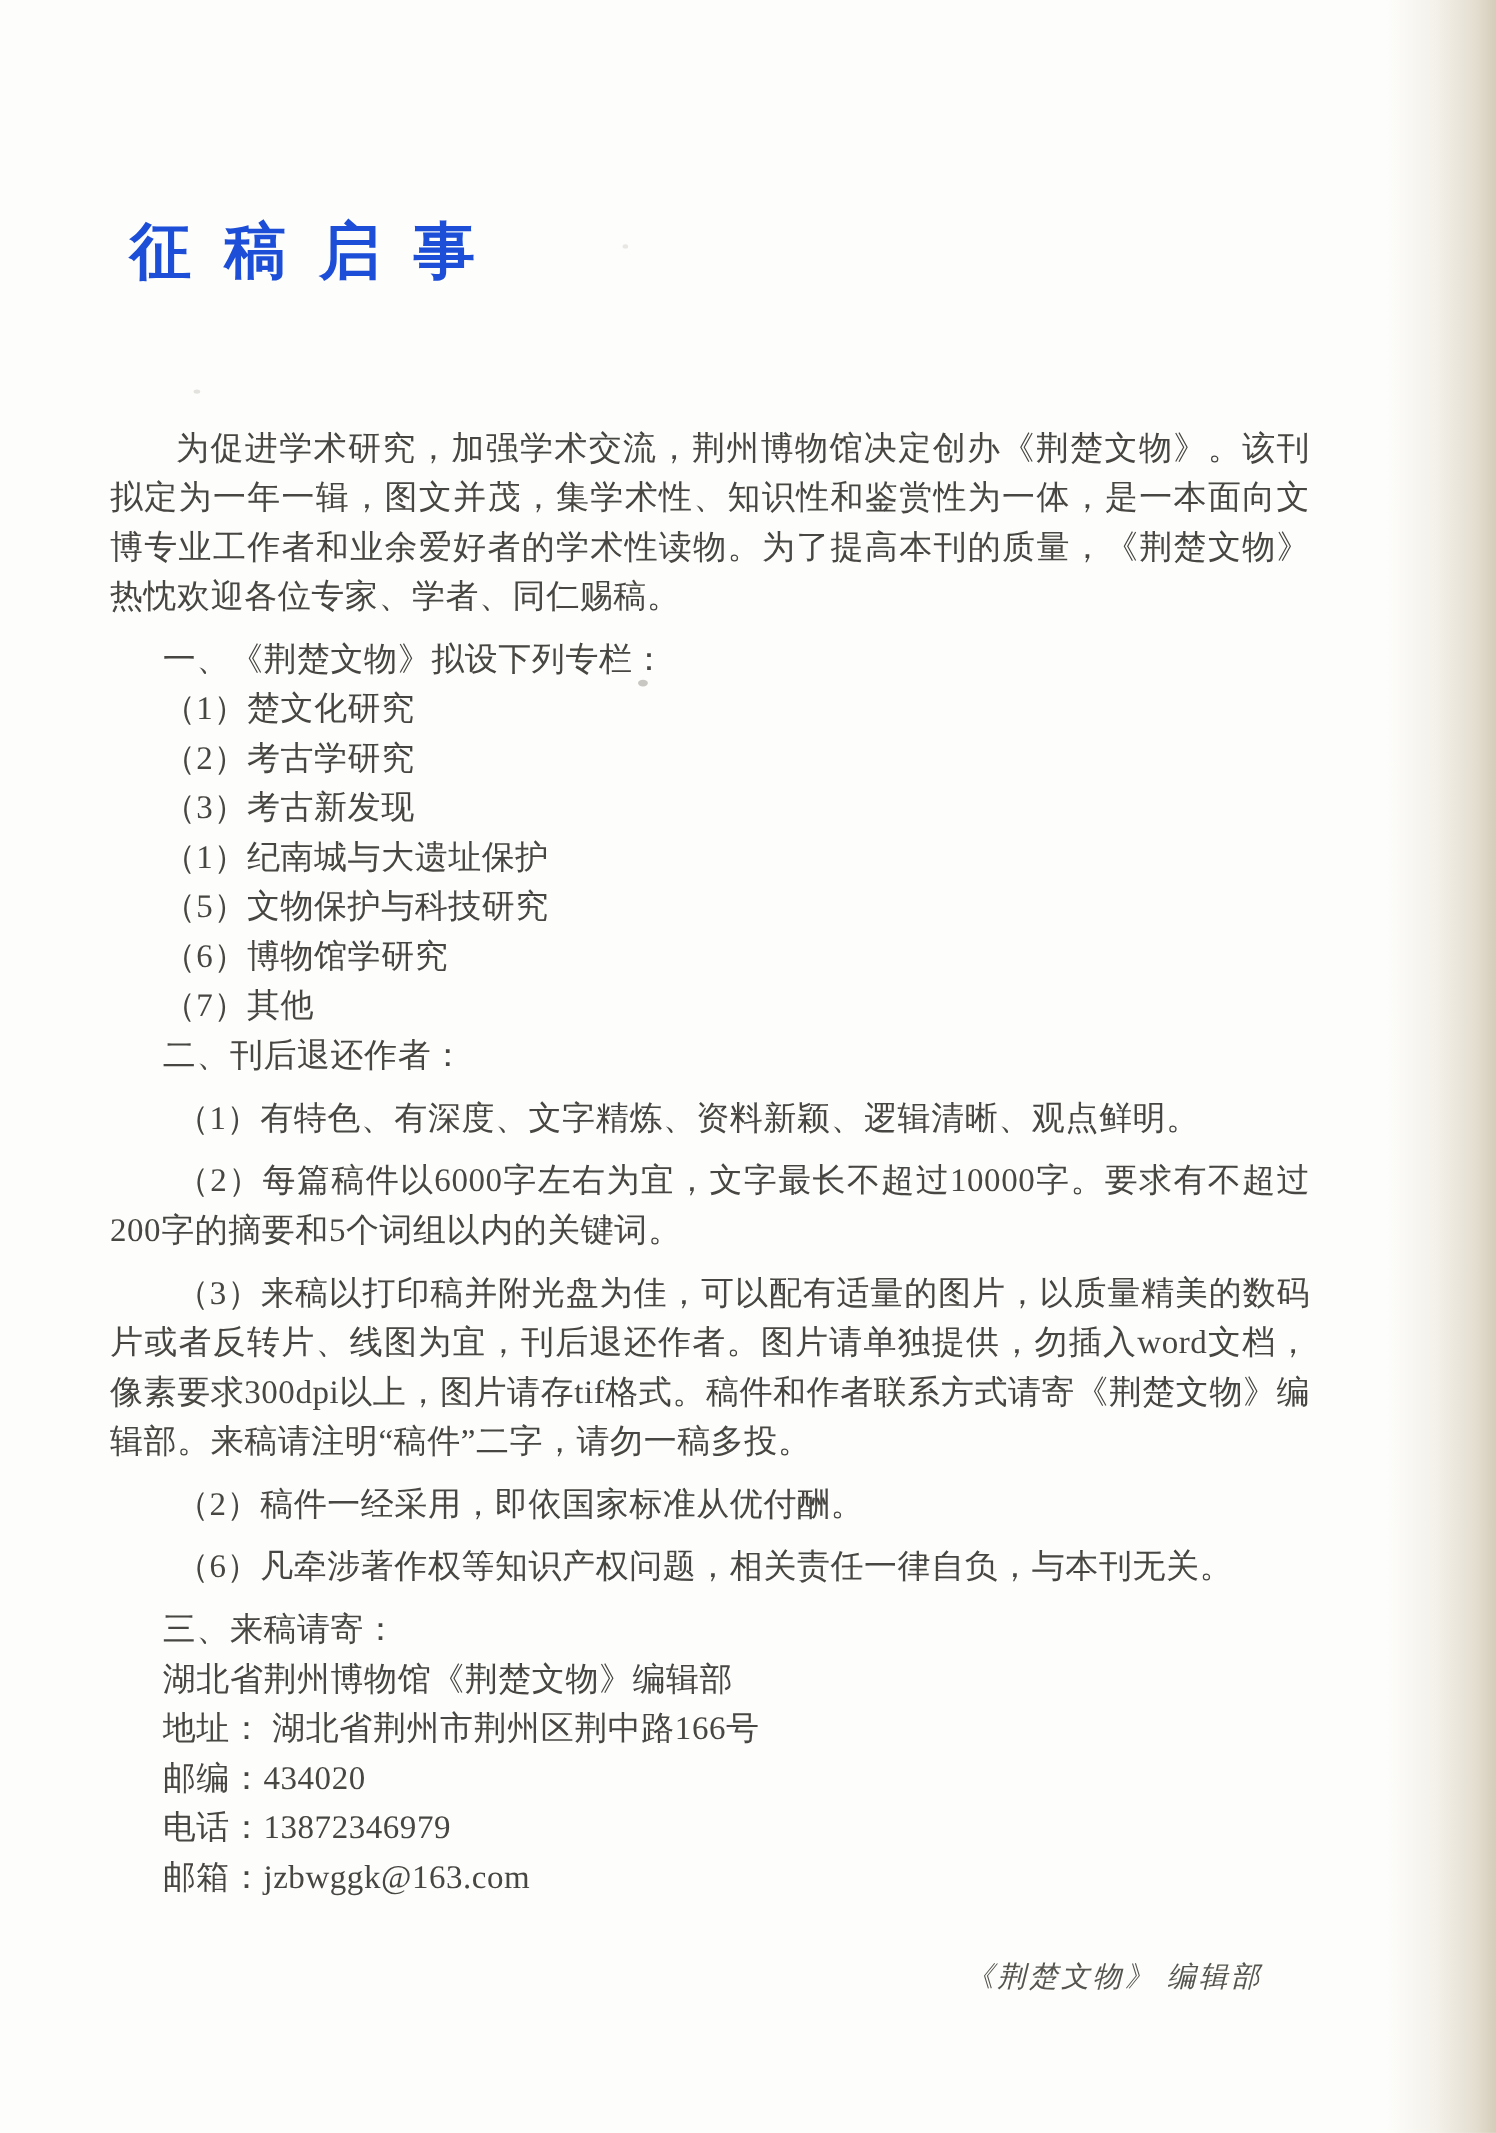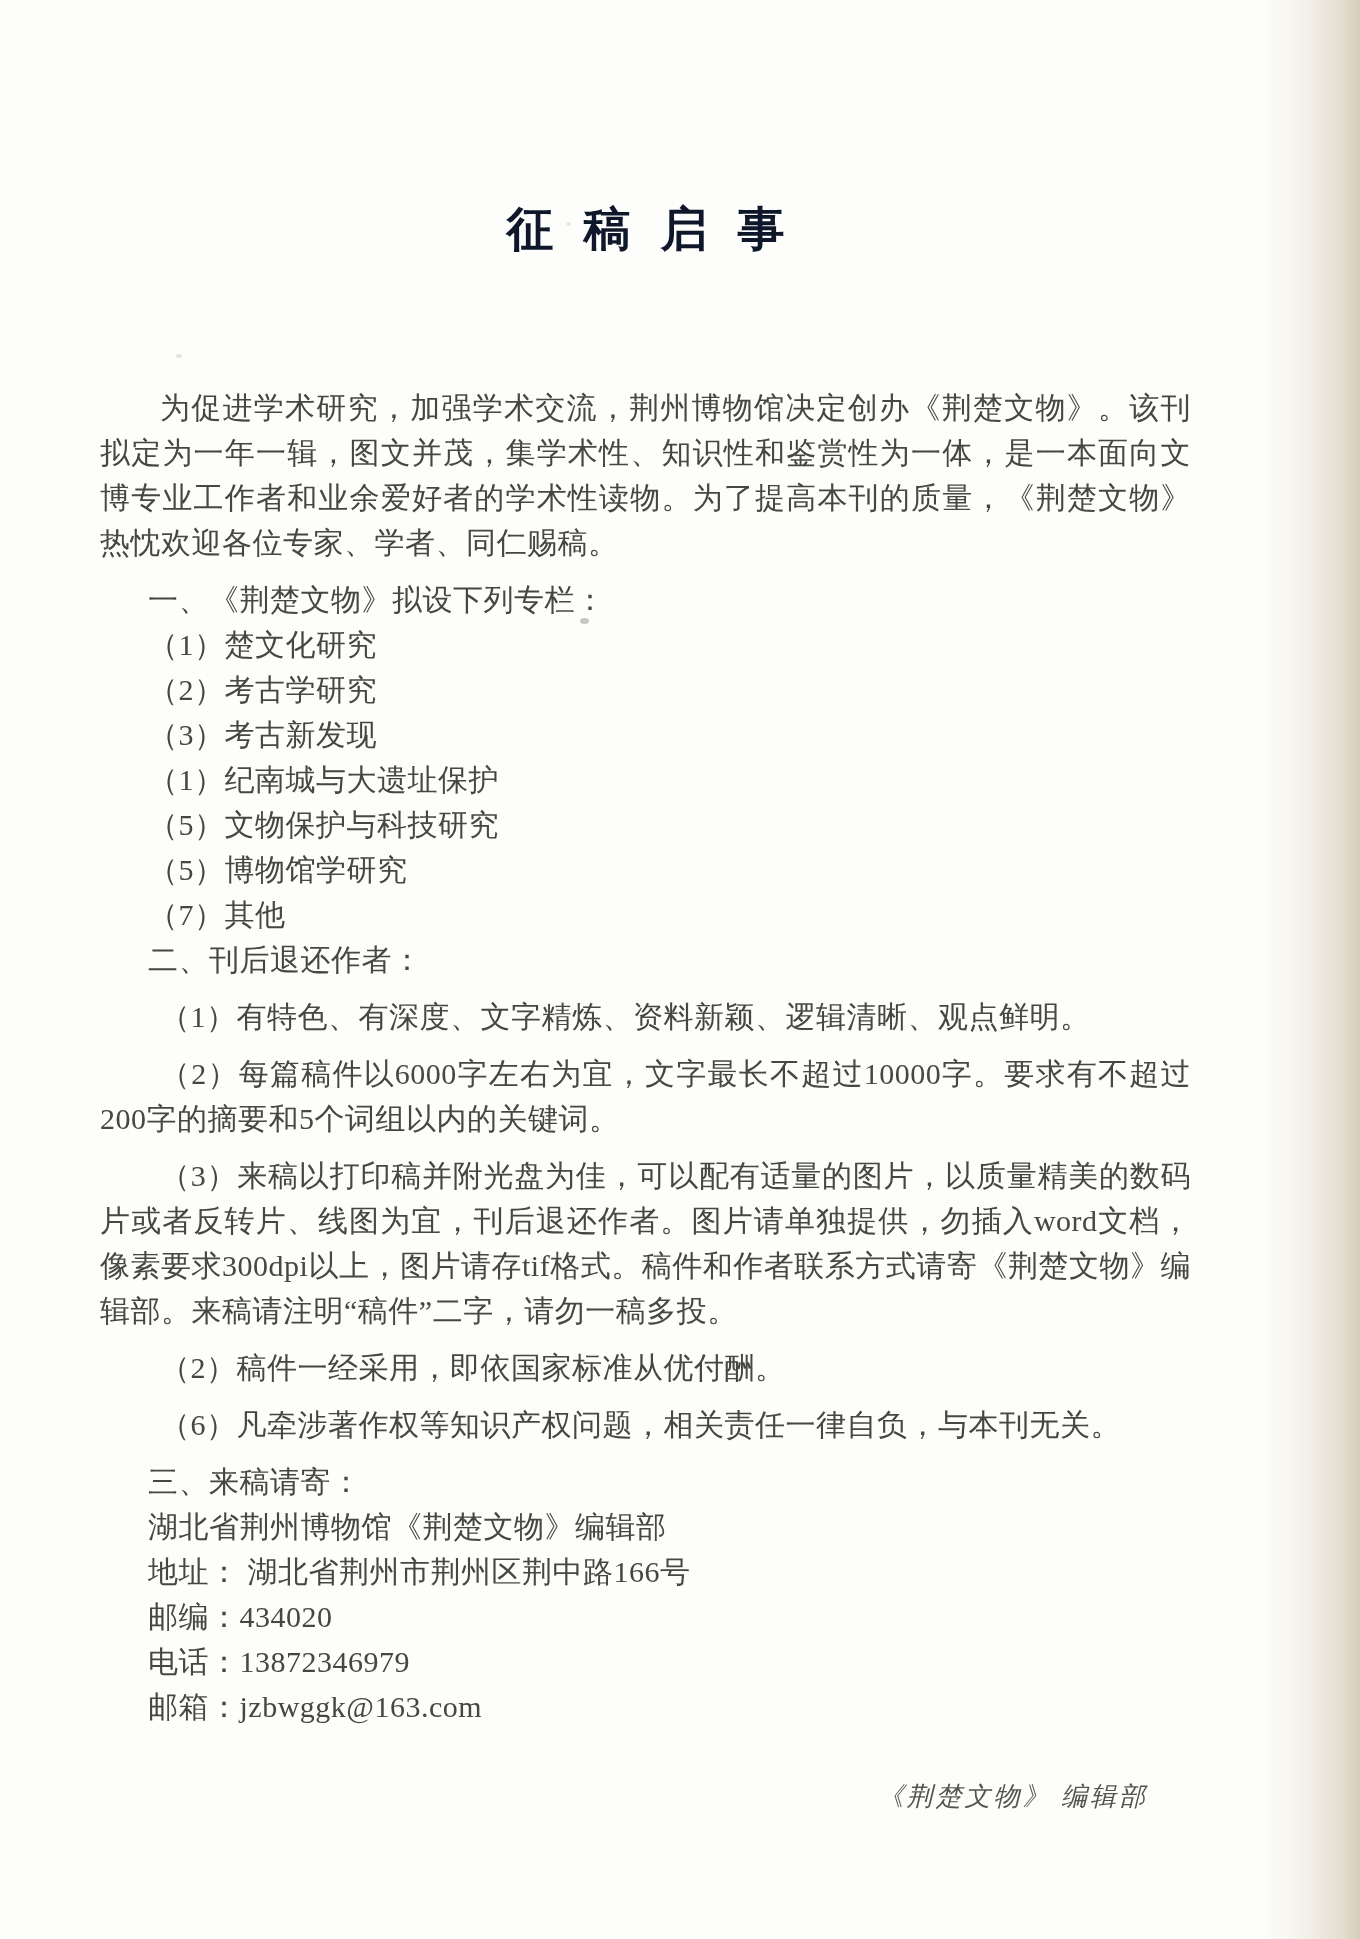--- a/index.html
+++ b/index.html
@@ -38,27 +38,26 @@
   .speck-c { left: 566px; top: 222px; width: 5px; height: 4px; opacity: 0.18; }
 
   .content {
     position: absolute;
     left: 88px;
     top: 0;
     width: 1115px;
   }
   .doc-title {
     margin: 198px 0 0 0;
-    text-align: center;
-    font-size: 47px;
+    font-size: 56px;
     font-weight: bold;
     line-height: 62px;
     letter-spacing: 30px;
     text-indent: 30px; 
-    color: #0f172a;
+    color: #1d4ed8;
   }
   .body-text { font-size: 30px; line-height: 45px; }
   .para {
     margin: 12px;
     text-indent: 2em;
     text-align: justify;
     letter-spacing: 0.5px;
   }
   .para.intro { margin-top: 125px; }
   .line {
@@ -87,21 +86,21 @@
     <h1 class="doc-title">征稿启事</h1>
 
     <p class="para intro">为促进学术研究，加强学术交流，荆州博物馆决定创办《荆楚文物》。该刊拟定为一年一辑，图文并茂，集学术性、知识性和鉴赏性为一体，是一本面向文博专业工作者和业余爱好者的学术性读物。为了提高本刊的质量，《荆楚文物》热忱欢迎各位专家、学者、同仁赐稿。</p>
 
     <p class="line">一、《荆楚文物》拟设下列专栏：</p>
     <p class="line">（1）楚文化研究</p>
     <p class="line">（2）考古学研究</p>
     <p class="line">（3）考古新发现</p>
     <p class="line">（1）纪南城与大遗址保护</p>
     <p class="line">（5）文物保护与科技研究</p>
-    <p class="line">（5）博物馆学研究</p>
+    <p class="line">（6）博物馆学研究</p>
     <p class="line">（7）其他</p>
 
     <p class="line">二、刊后退还作者：</p>
     <p class="para">（1）有特色、有深度、文字精炼、资料新颖、逻辑清晰、观点鲜明。</p>
     <p class="para">（2）每篇稿件以6000字左右为宜，文字最长不超过10000字。要求有不超过200字的摘要和5个词组以内的关键词。</p>
     <p class="para">（3）来稿以打印稿并附光盘为佳，可以配有适量的图片，以质量精美的数码片或者反转片、线图为宜，刊后退还作者。图片请单独提供，勿插入word文档，像素要求300dpi以上，图片请存tif格式。稿件和作者联系方式请寄《荆楚文物》编辑部。来稿请注明“稿件”二字，请勿一稿多投。</p>
     <p class="para">（2）稿件一经采用，即依国家标准从优付酬。</p>
     <p class="para">（6）凡牵涉著作权等知识产权问题，相关责任一律自负，与本刊无关。</p>
 
     <p class="line">三、来稿请寄：</p>

